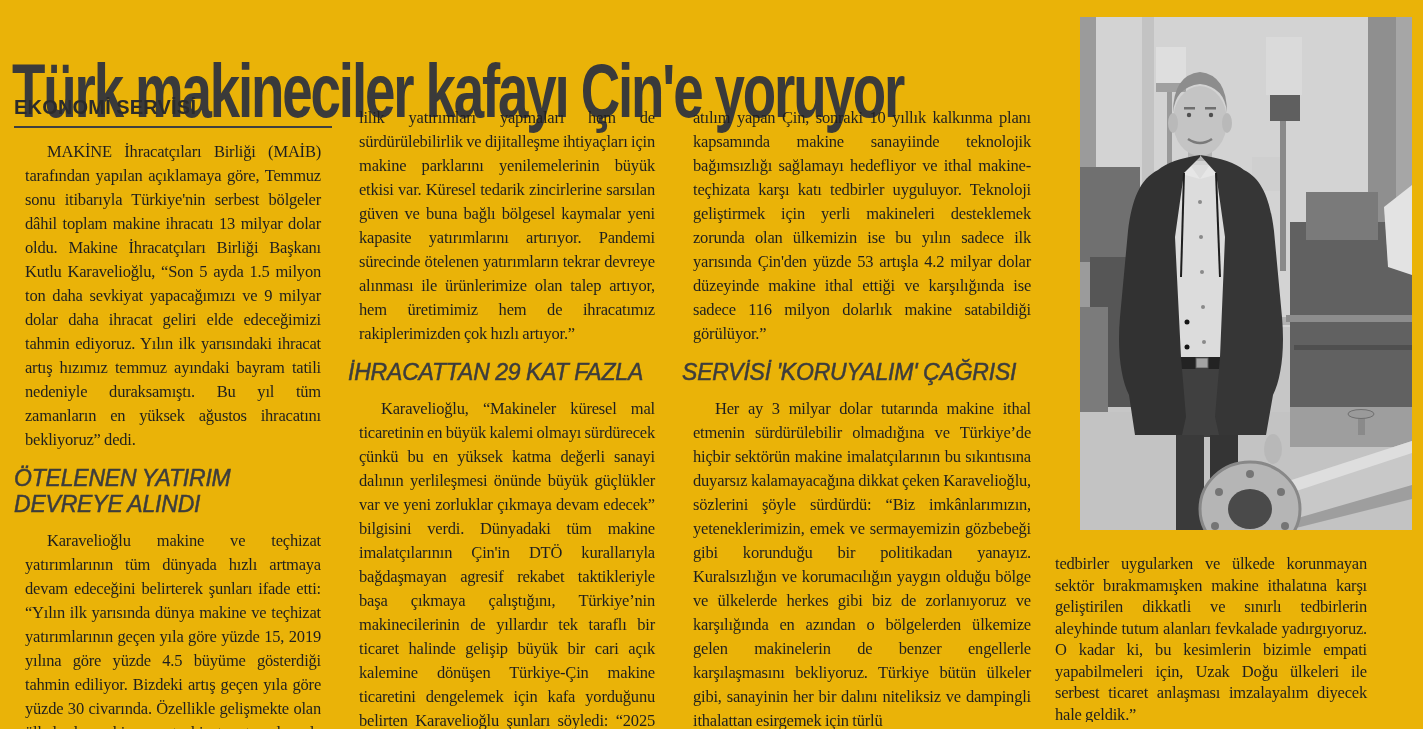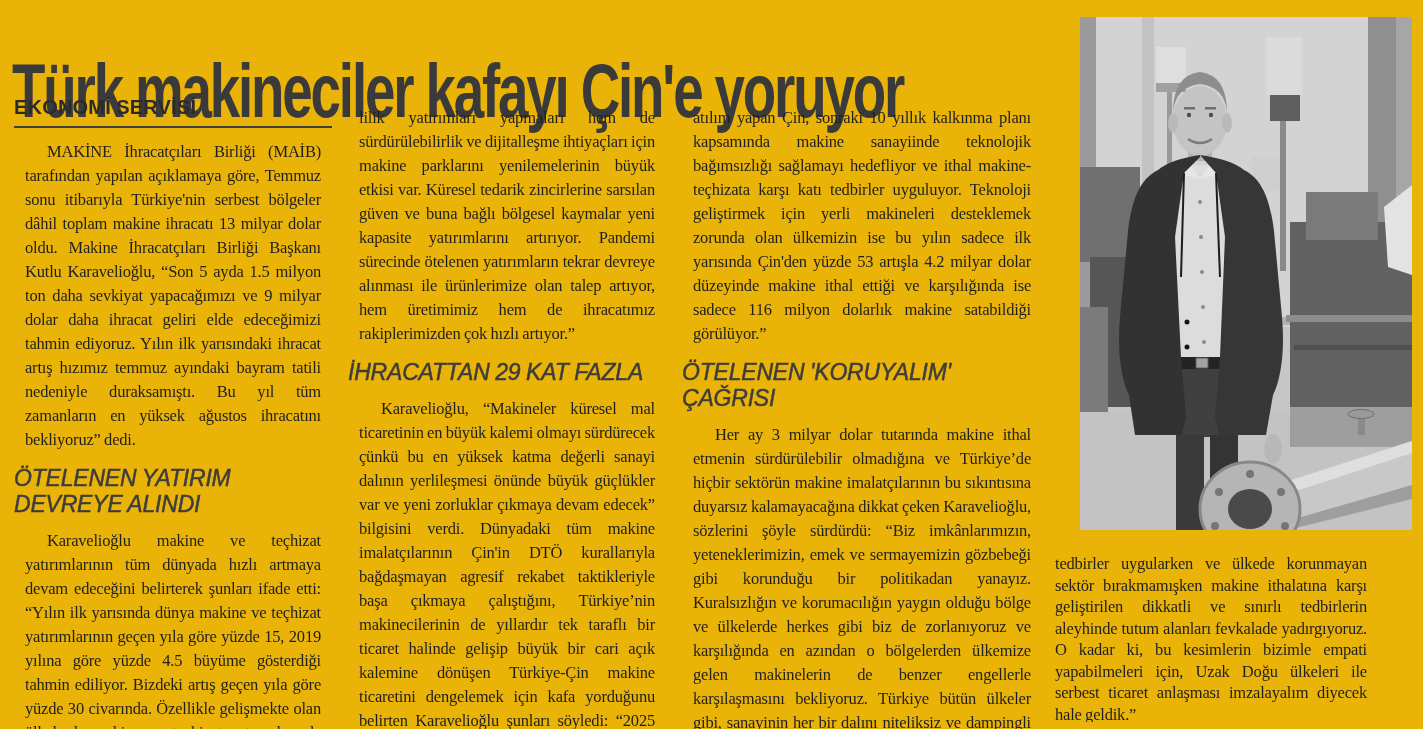--- a/index.html
+++ b/index.html
@@ -86,21 +86,21 @@
     <p class="cont">lilik yatırımları yapmaları hem de sürdürülebilirlik ve dijitalleşme ihtiyaçları için makine parklarını yenilemelerinin büyük etkisi var. Küresel tedarik zincirlerine sarsılan güven ve buna bağlı bölgesel kaymalar yeni kapasite yatırımlarını artırıyor. Pandemi sürecinde ötelenen yatırımların tekrar devreye alınması ile ürünlerimize olan talep artıyor, hem üretimimiz hem de ihracatımız rakiplerimizden çok hızlı artıyor.”</p>
     <div class="subhead">
       <span>İHRACATTAN 29 KAT FAZLA</span>
     </div>
     <p>Karavelioğlu, “Makineler küresel mal ticaretinin en büyük kalemi olmayı sürdürecek çünkü bu en yüksek katma değerli sanayi dalının yerlileşmesi önünde büyük güçlükler var ve yeni zorluklar çıkmaya devam edecek” bilgisini verdi. Dünyadaki tüm makine imalatçılarının Çin'in DTÖ kurallarıyla bağdaşmayan agresif rekabet taktikleriyle başa çıkmaya çalıştığını, Türkiye’nin makinecilerinin de yıllardır tek taraflı bir ticaret halinde gelişip büyük bir cari açık kalemine dönüşen Türkiye-Çin makine ticaretini dengelemek için kafa yorduğunu belirten Karavelioğlu şunları söyledi: “2025 stratejisine bağlı kalarak güçlü bir</p>
   </div>
 
   <div class="col col-3">
     <p class="cont">atılım yapan Çin, sonraki 10 yıllık kalkınma planı kapsamında makine sanayiinde teknolojik bağımsızlığı sağlamayı hedefliyor ve ithal makine-teçhizata karşı katı tedbirler uyguluyor. Teknoloji geliştirmek için yerli makineleri desteklemek zorunda olan ülkemizin ise bu yılın sadece ilk yarısında Çin'den yüzde 53 artışla 4.2 milyar dolar düzeyinde makine ithal ettiği ve karşılığında ise sadece 116 milyon dolarlık makine satabildiği görülüyor.”</p>
     <div class="subhead">
-      <span>ÖTELENEN 'KORUYALIM' ÇAĞRISI</span>
+      <span>SERVİSİ 'KORUYALIM' ÇAĞRISI</span>
     </div>
     <p>Her ay 3 milyar dolar tutarında makine ithal etmenin sürdürülebilir olmadığına ve Türkiye’de hiçbir sektörün makine imalatçılarının bu sıkıntısına duyarsız kalamayacağına dikkat çeken Karavelioğlu, sözlerini şöyle sürdürdü: “Biz imkânlarımızın, yeteneklerimizin, emek ve sermayemizin gözbebeği gibi korunduğu bir politikadan yanayız. Kuralsızlığın ve korumacılığın yaygın olduğu bölge ve ülkelerde herkes gibi biz de zorlanıyoruz ve karşılığında en azından o bölgelerden ülkemize gelen makinelerin de benzer engellerle karşılaşmasını bekliyoruz. Türkiye bütün ülkeler gibi, sanayinin her bir dalını niteliksiz ve dampingli ithalattan esirgemek için türlü</p>
   </div>
 
   <div class="photo-wrap">
     <svg width="332" height="513" viewBox="0 0 332 513" xmlns="http://www.w3.org/2000/svg">
 
       <rect x="0" y="0" width="332" height="513" fill="#c6c6c6"></rect>
       <rect x="0" y="0" width="332" height="310" fill="#d3d3d3"></rect>
       <rect x="62" y="0" width="12" height="220" fill="#c3c3c3"></rect>

